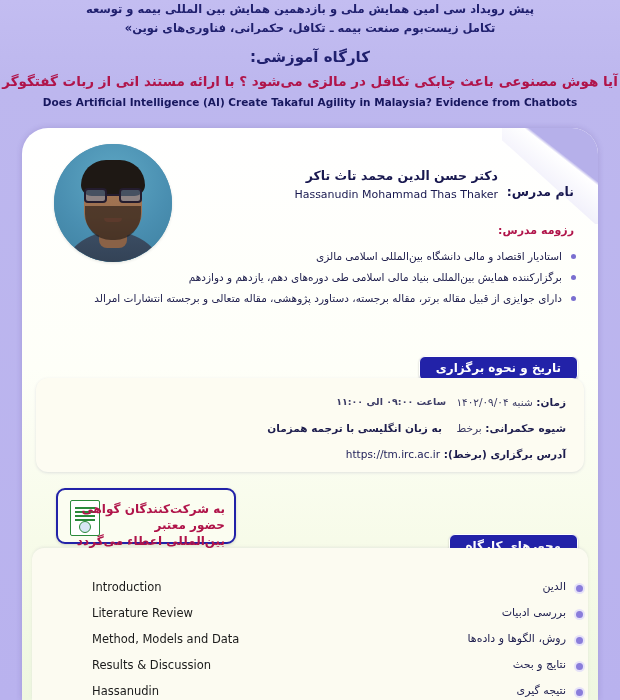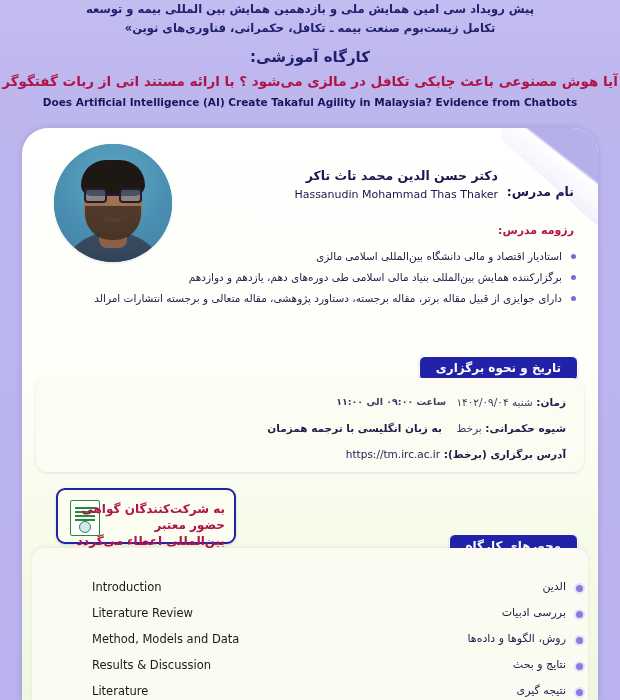--- a/index.html
+++ b/index.html
@@ -337,18 +337,18 @@
       <div class="topic-row" style="top:80px;">
         <span class="topic-fa">روش، الگوها و داده‌ها</span>
         <span class="topic-en">Method, Models and Data</span>
       </div>
       <div class="topic-row" style="top:106px;">
         <span class="topic-fa">نتایج و بحث</span>
         <span class="topic-en">Results &amp; Discussion</span>
       </div>
       <div class="topic-row" style="top:132px;">
         <span class="topic-fa">نتیجه گیری</span>
-        <span class="topic-en">Literature</span>
+        <span class="topic-en">Hassanudin</span>
       </div>
     </div>
 
   </div>
 </div>
 
 </body></html>

